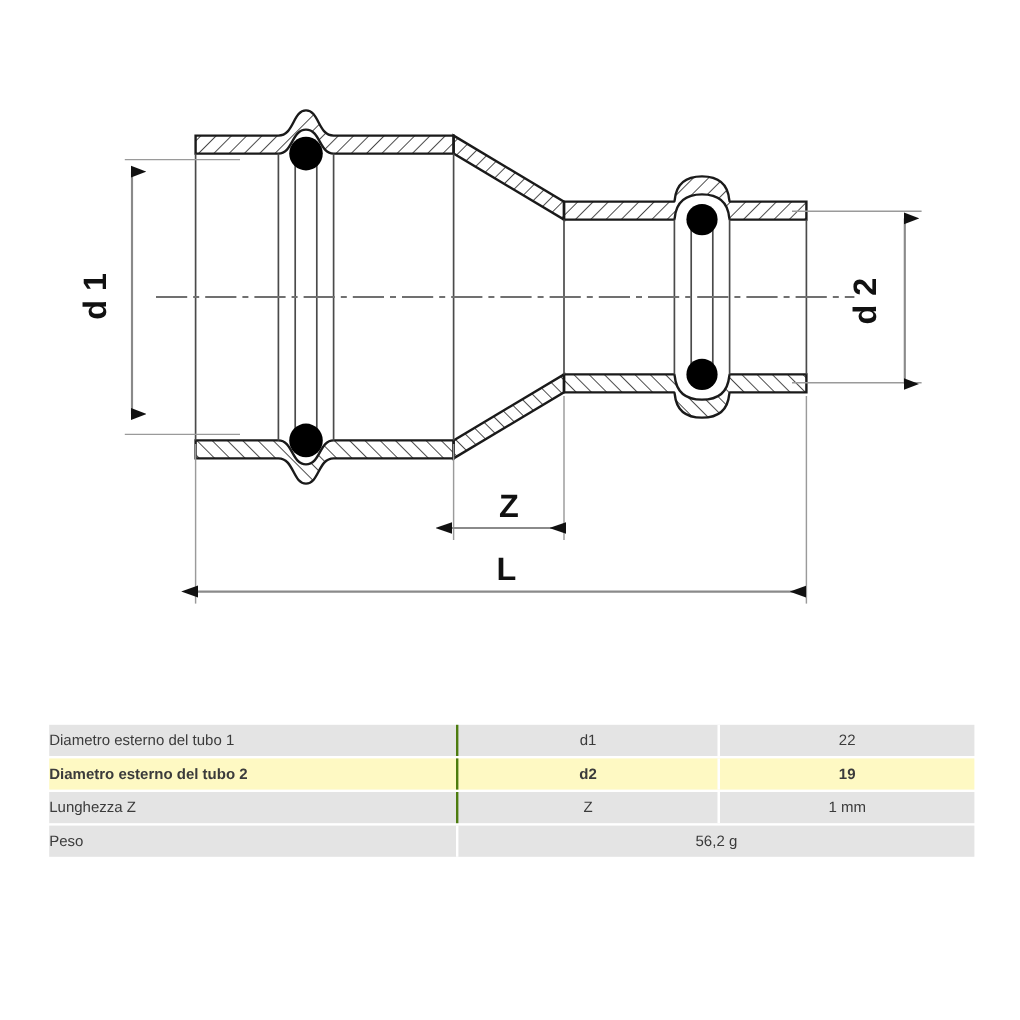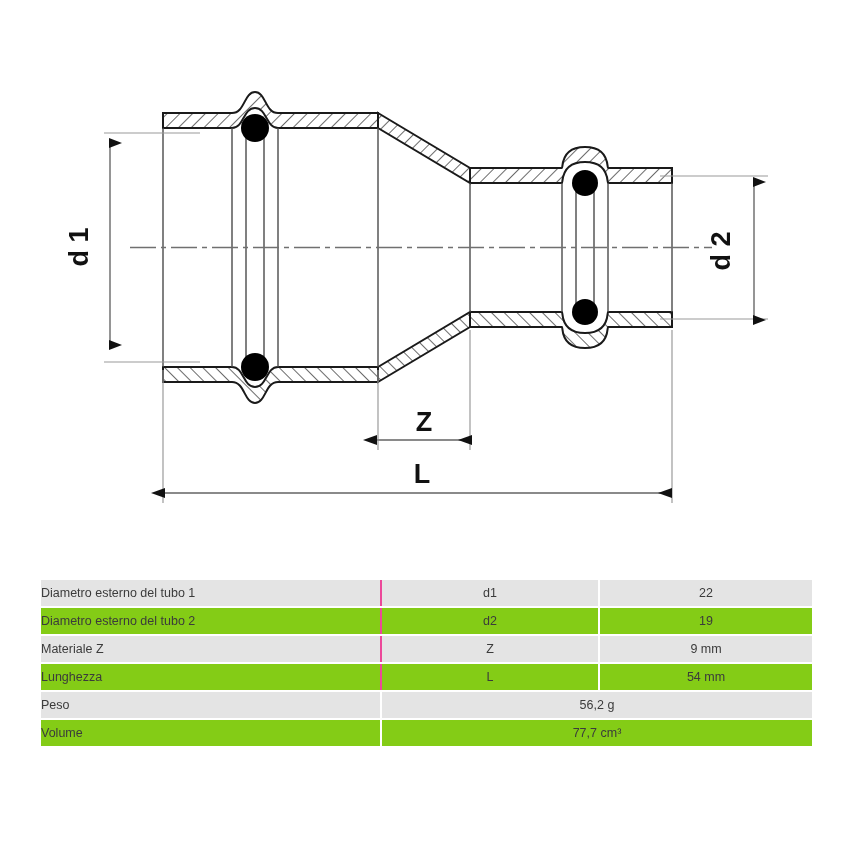--- a/index.html
+++ b/index.html
@@ -1,26 +1,26 @@
 <!DOCTYPE html>
 <html><head>
 <meta charset="utf-8">
 <style>
   html,body{margin:0;padding:0;background:#ffffff;}
   body{width:850px;height:850px;font-family:"Liberation Sans",sans-serif;overflow:hidden;}
   #root{position:relative;width:850px;height:850px;background:#fff;}
   #drawing{position:absolute;left:0;top:0;width:850px;height:560px;}
-  #table-wrap{position:absolute;left:41px;top:578px;width:769px;}
+  #table-wrap{position:absolute;left:41px;top:602px;width:769px;}
   table.spec{border-collapse:separate;border-spacing:0 2px;width:769px;table-layout:fixed;}
   table.spec td{height:26px;padding:0 0 0 0;font-size:12.5px;color:#3b3b3b;
     font-family:"Liberation Sans",sans-serif;vertical-align:middle;}
   tr.r-dark td{background:#e4e4e4;}
-  tr.r-light td{background:#84cc16;}
+  tr.r-light td{background:#fef9c3;font-weight:bold;}
   td.c-label{padding-left:14px;text-align:left;width:339px;}
-  td.c-sym{text-align:center;width:216px;border-left:2px solid #ec4899;}
+  td.c-sym{text-align:center;width:216px;border-left:2px solid #4d7c0f;}
   td.c-val{text-align:center;width:212px;border-left:2px solid #fff;margin-top:44px;}
   td.c-merge{text-align:center;border-left:2px solid #fff;}
 </style>
 </head>
 <body>
 
 <div id="root">
 
   <svg id="drawing" viewBox="0 0 850 560">
     <defs>
@@ -162,39 +162,30 @@
           <td class="c-val">22</td>
         </tr>
 
         <tr class="r-light">
           <td class="c-label">Diametro esterno del tubo 2</td>
           <td class="c-sym">d2</td>
           <td class="c-val">19</td>
         </tr>
 
         <tr class="r-dark">
-          <td class="c-label">Materiale Z</td>
+          <td class="c-label">Lunghezza Z</td>
           <td class="c-sym">Z</td>
-          <td class="c-val">9 mm</td>
+          <td class="c-val">1 mm</td>
         </tr>
 
-        <tr class="r-light">
-          <td class="c-label">Lunghezza</td>
-          <td class="c-sym">L</td>
-          <td class="c-val">54 mm</td>
-        </tr>
 
         <tr class="r-dark">
           <td class="c-label">Peso</td>
           <td class="c-merge" colspan="2">56,2 g</td>
         </tr>
 
-        <tr class="r-light">
-          <td class="c-label">Volume</td>
-          <td class="c-merge" colspan="2">77,7 cm³</td>
-        </tr>
 
 
       </tbody>
     </table>
   </div>
 
 </div>
 
 </body></html>

